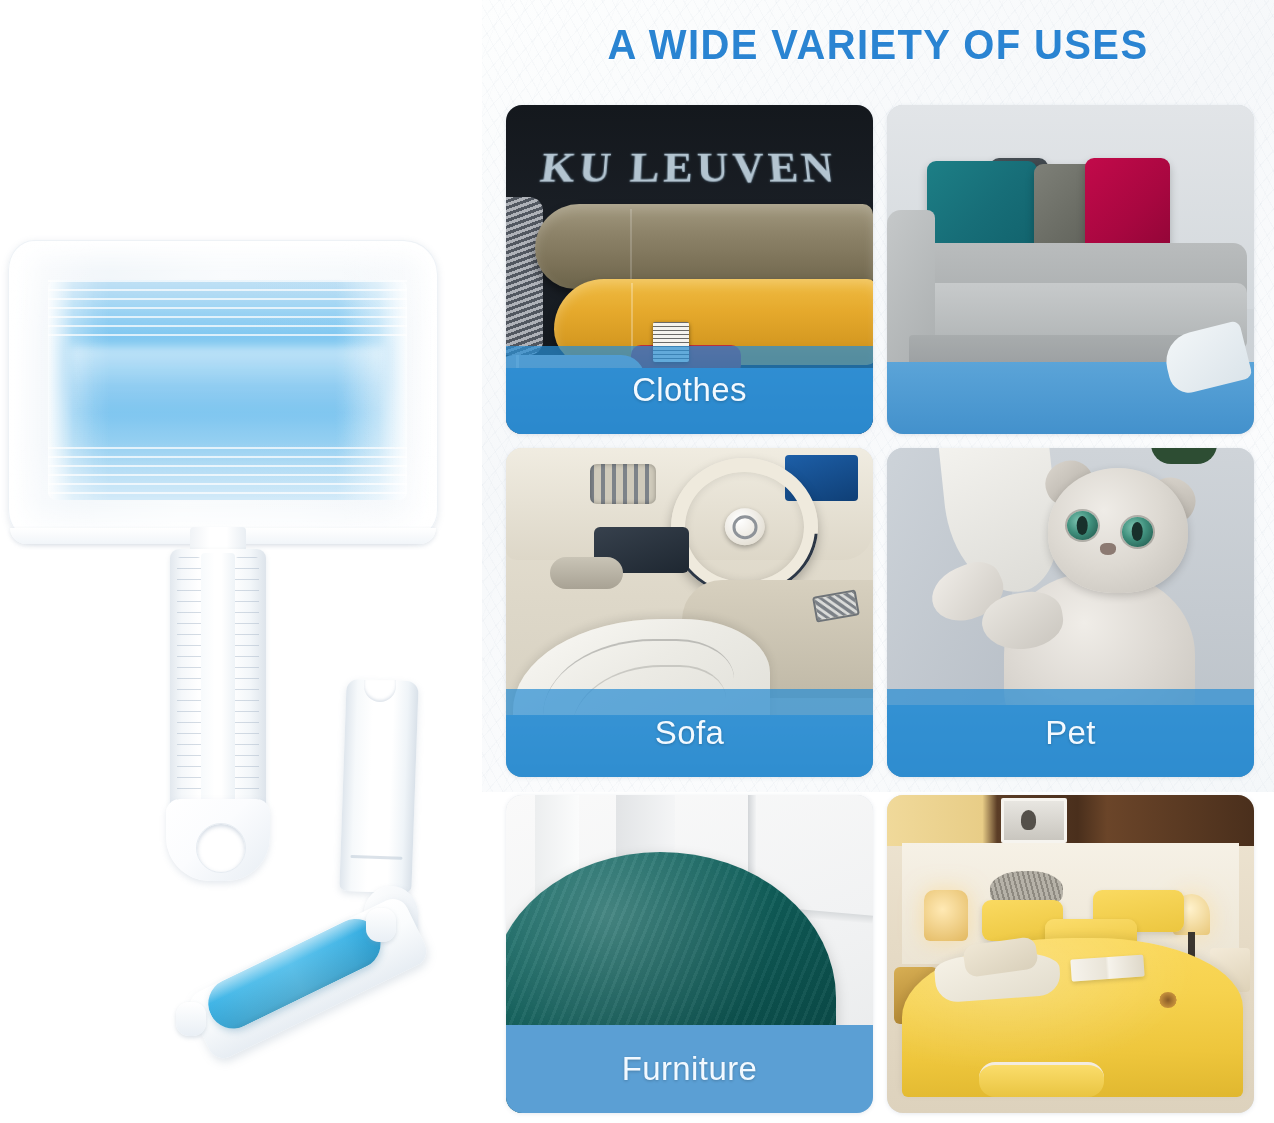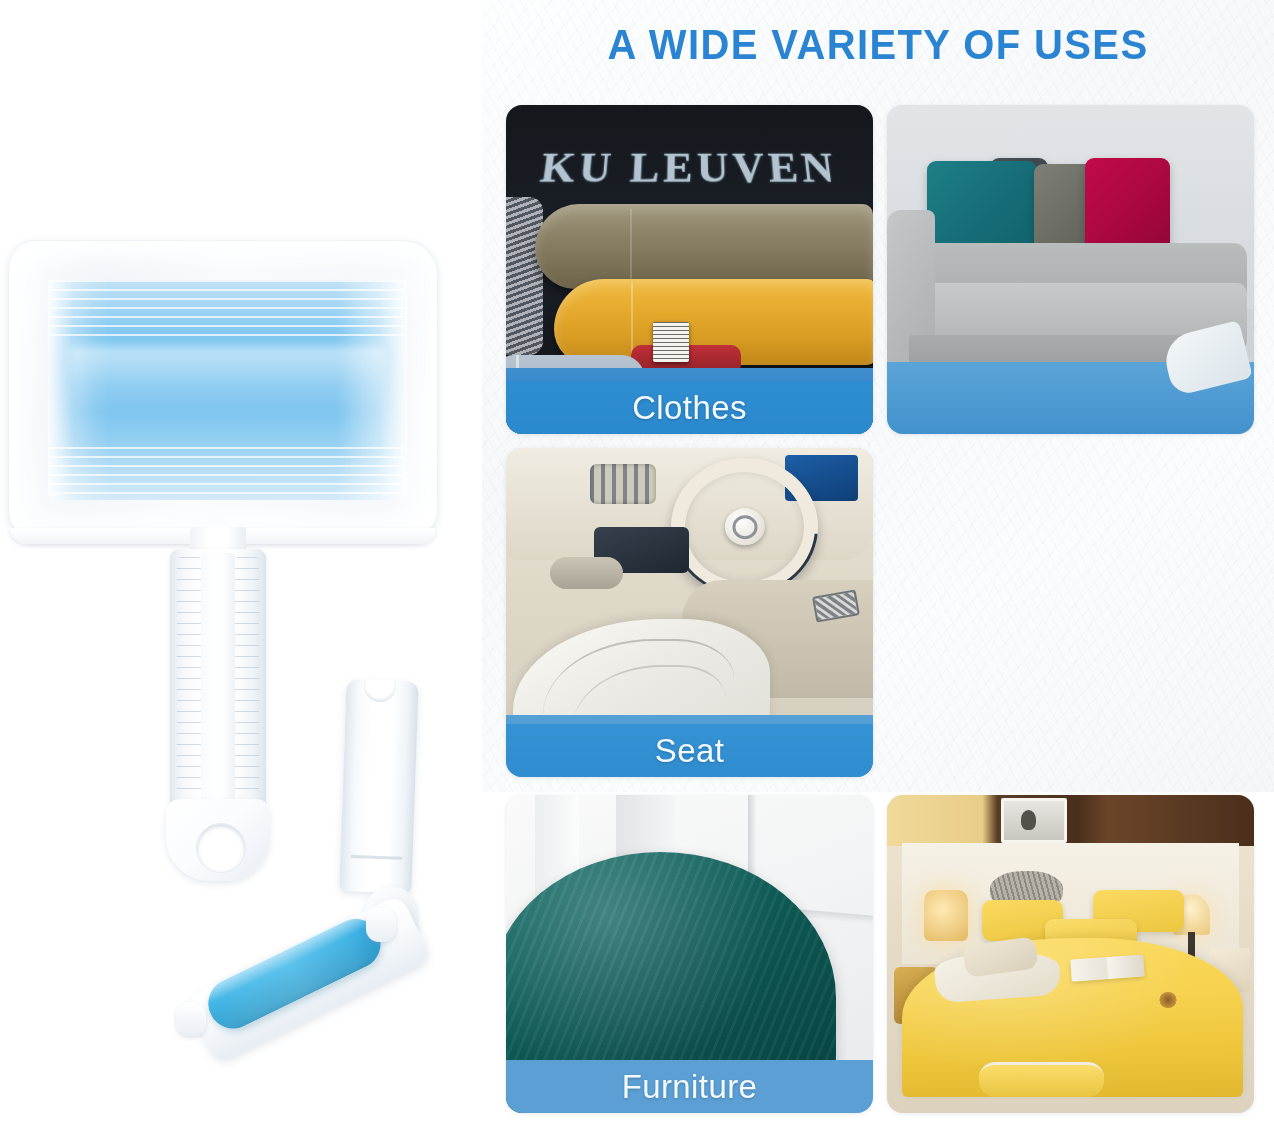--- a/index.html
+++ b/index.html
@@ -191,21 +191,21 @@
 
   .tile{
     position:relative; overflow:hidden;
     border-radius:16px;
     background:#dfe5ea;
     box-shadow:0 1px 4px rgba(120,140,165,.18);
   }
   .tile .scene{ position:absolute; inset:0; }
 
   .tile-label{
-    position:absolute; left:0; right:0; bottom:0; height:53px;
+    position:absolute; left:0; right:0; bottom:0; height:88px;
     display:flex; align-items:center; justify-content:center;
     color:#f2f9ff; font-size:33px; font-weight:400;
     letter-spacing:.4px;
     text-shadow:0 1px 3px rgba(0,0,0,.22);
   }
   .tile-label.translucent{ background:rgba(41,141,211,.72); }
   .tile-label.solid{ background:#5b9fd4;text-align:center; }
 
   
   .sc-clothes{ background:linear-gradient(180deg,#14181d 0%,#1b2027 42%,#10151a 100%); }
@@ -661,23 +661,41 @@
         <div class="st-wheelrim"></div>
         <div class="st-console"></div>
         <div class="st-shift"></div>
         <div class="st-floor"></div>
         <div class="st-pedal"></div>
         <div class="st-seat"></div>
         <div class="st-seam"></div>
         <div class="st-seam2"></div>
         <div class="st-blue"></div>
       </div>
-      <div class="tile-label translucent">Seat</div>
+      <div class="tile-label translucent">Sofa</div>
     </div>
 
+    <div class="tile">
+      <div class="scene sc-pet">
+        <div class="pt-green"></div>
+        <div class="pt-cushion"></div>
+        <div class="pt-white"></div>
+        <div class="pt-body"></div>
+        <div class="pt-paw"></div>
+        <div class="pt-paw2"></div>
+        <div class="pt-ear l"></div>
+        <div class="pt-ear r"></div>
+        <div class="pt-head"></div>
+        <div class="pt-eye l"></div>
+        <div class="pt-eye r"></div>
+        <div class="pt-nose"></div>
+        <div class="pt-blue"></div>
+      </div>
+      <div class="tile-label translucent">Pet</div>
+    </div>
 
   </div>
 
   <div class="grid-bottom">
 
     <div class="tile">
       <div class="scene sc-furn">
         <div class="fn-wall-a"></div>
         <div class="fn-wall-b"></div>
         <div class="fn-bar-v"></div>

